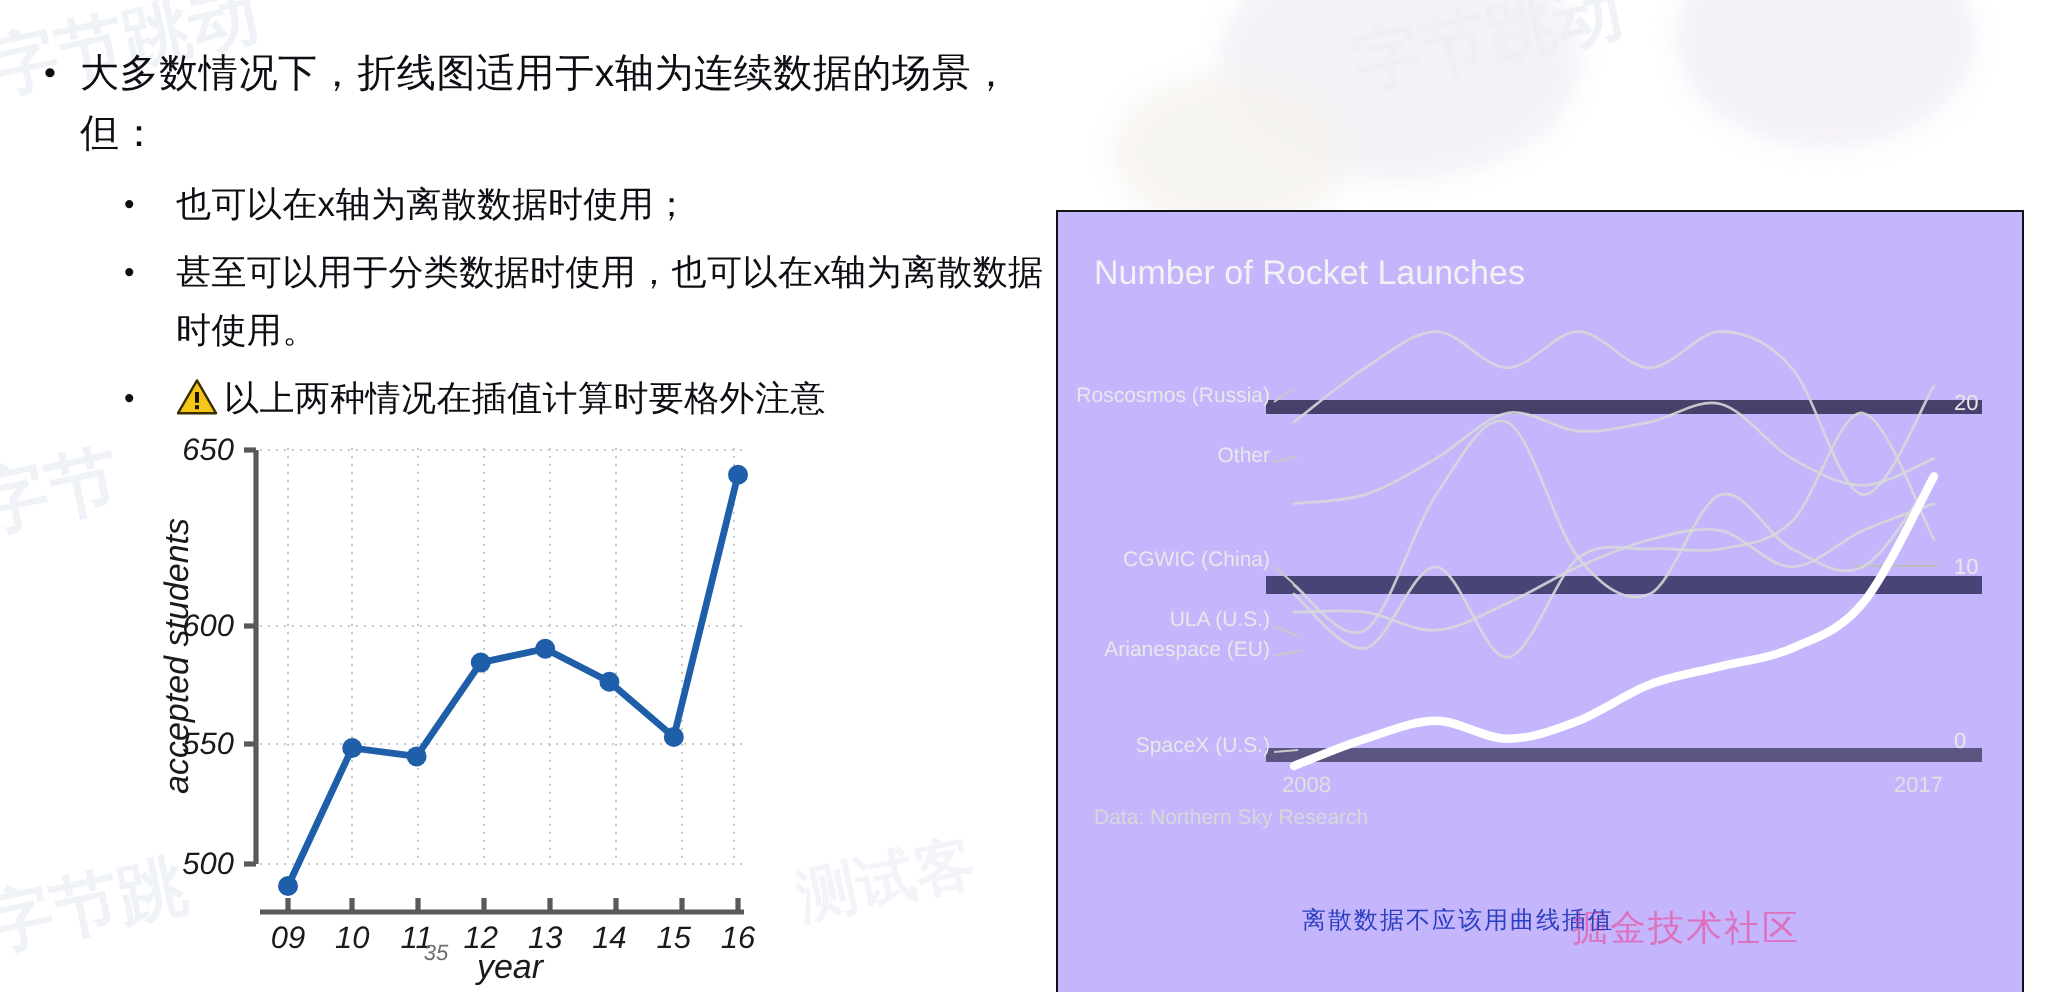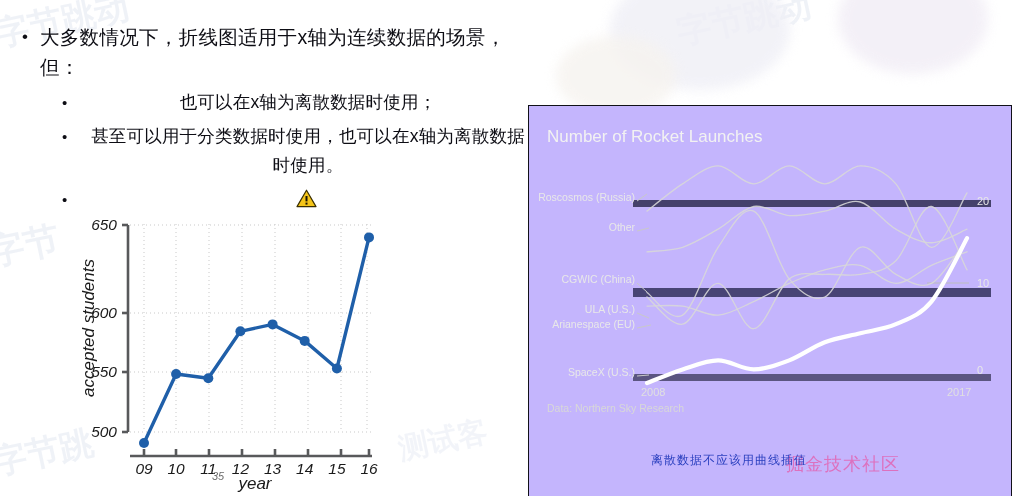--- a/index.html
+++ b/index.html
@@ -36,21 +36,21 @@
   }
   .b1 .txt{flex:1;letter-spacing:.3px;}
   .sub{
     margin-left:62px;margin-top:6px;
   }
   .b2{
     display:flex;align-items:flex-start;
     font-size:17.5px;line-height:29px;margin-bottom:5px;
   }
   .b2 .dot{width:26px;flex:0 0 26px;font-size:15px;line-height:29px;}
-  .b2 .txt{flex:1;letter-spacing:.2px;text-align:center;}
+  .b2 .txt{flex:1;letter-spacing:.2px;}
 
   .warn-tri{
     display:inline-block;vertical-align:-3px;margin-right:3px;
   }
 
   
   #linechart{
     position:absolute;left:72px;top:216px;width:320px;height:278px;font-style:italic;
   }
 
@@ -112,21 +112,21 @@
 
     <div class="b2">
       <span class="dot">•</span>
       <span class="txt">
         <span class="warn-tri">
           <svg width="21" height="19" viewBox="0 0 21 19">
             <path d="M10.5 1.2 L20 17.6 L1 17.6 Z" fill="#f5c518" stroke="#3a2f00" stroke-width="1.2" stroke-linejoin="round"></path>
             <rect x="9.5" y="7" width="2" height="5.4" fill="#1a1500"></rect>
             <rect x="9.5" y="13.6" width="2" height="2" fill="#1a1500"></rect>
           </svg>
-        </span>
+        </span><span>以上两种情况在插值计算时要格外注意</span>
       </span>
     </div>
 
   </div>
 </div>
 
 <div id="linechart">
   <svg width="320" height="278" viewBox="0 0 320 278">
     <defs>
       <clipPath id="plotclip">

